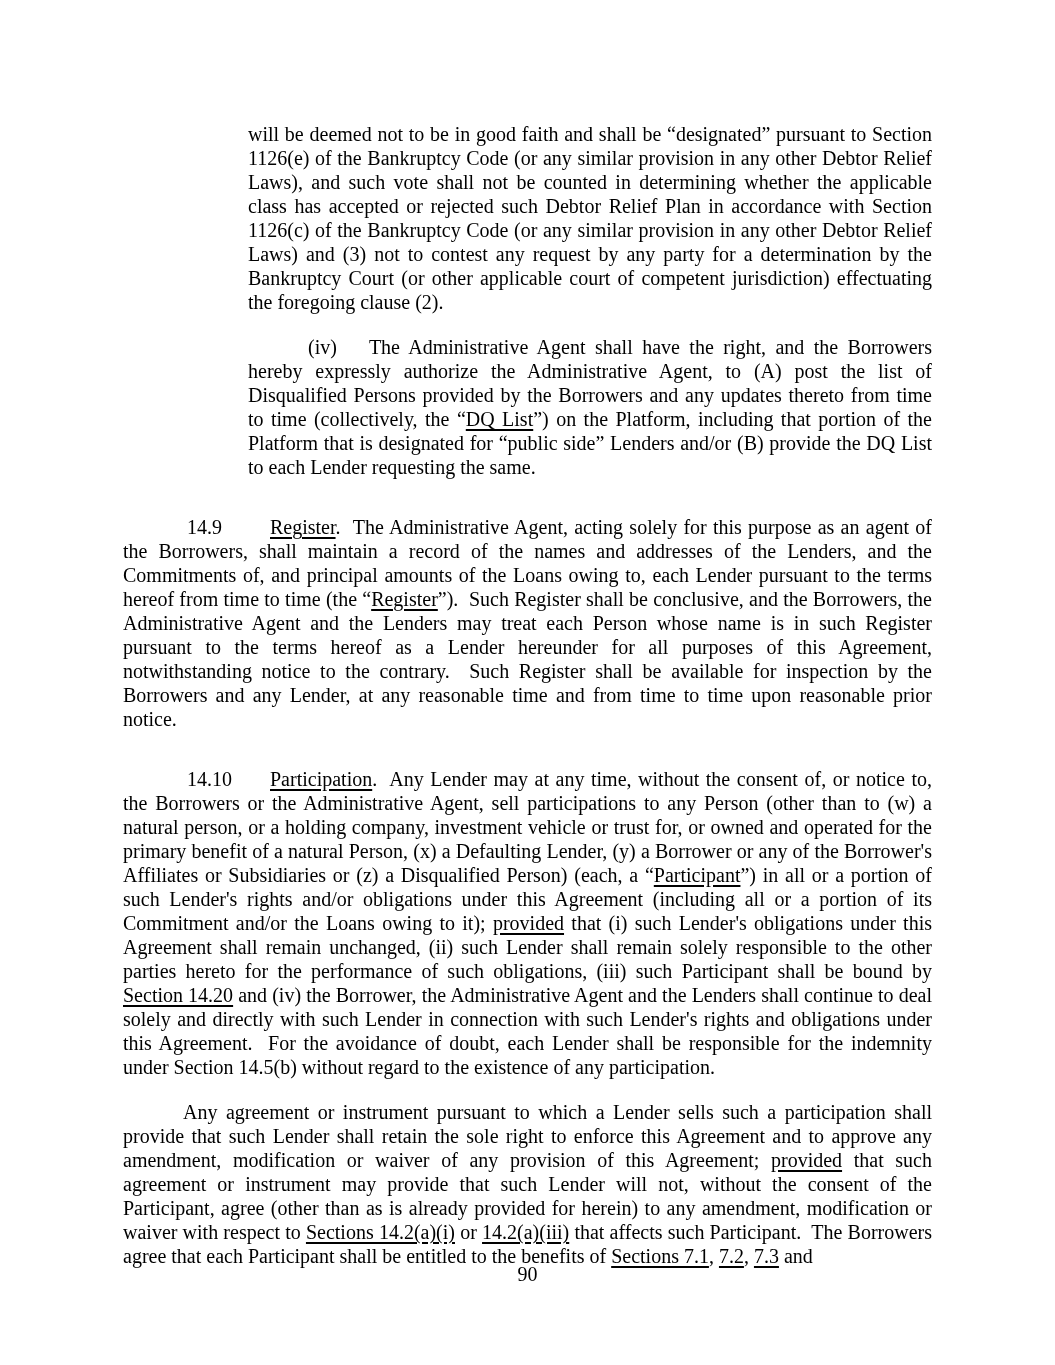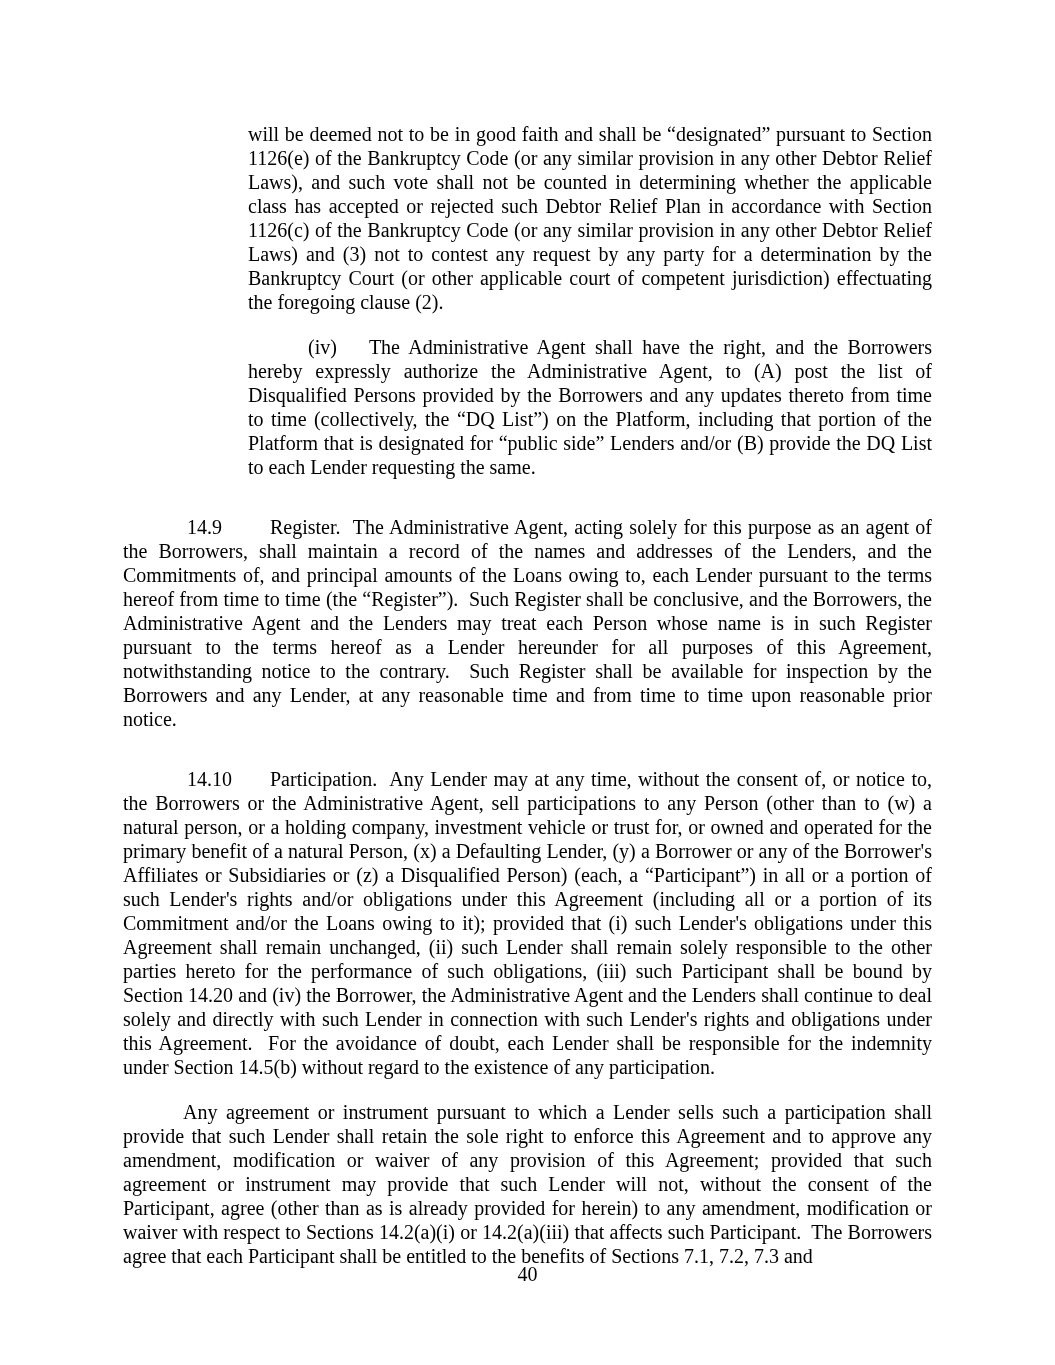--- a/index.html
+++ b/index.html
@@ -23,21 +23,21 @@
     width: 809px;
     font-size: 20px;
     line-height: 24px;
     text-align: justify;
   }
   .para { margin: 0 0 21px 0; }
   .para:last-child { margin-bottom: 6px; }
   .block { margin-left: 125px; }
   .indent-60 { text-indent: 60px; }
   .indent-64 { text-indent: 64px; margin-top: 36px; }
-  .u { text-underline-offset: 3px; }
+  .u { text-decoration: underline; text-underline-offset: 3px; }
   .tab { display: inline-block; }
   .page-number {
     position: absolute;
     left: 123px;
     top: 1262px;
     width: 809px;
     text-align: center;
     font-size: 20px;
     line-height: 24px;
   }
@@ -46,14 +46,14 @@
 <body>
 
 <div class="page">
   <div class="content">
       <p class="para block"><span>will be deemed not to be in good faith and shall be “designated” pursuant to Section 1126(e) of the Bankruptcy Code (or any similar provision in any other Debtor Relief Laws), and such vote shall not be counted in determining whether the applicable class has accepted or rejected such Debtor Relief Plan in accordance with Section 1126(c) of the Bankruptcy Code (or any similar provision in any other Debtor Relief Laws) and (3)&nbsp;not to contest any request by any party for a determination by the Bankruptcy Court (or other applicable court of competent jurisdiction) effectuating the foregoing clause (2).</span></p>
       <p class="para block indent-60"><span>(iv)</span><span class="tab" style="width: 32px;"></span><span>The Administrative Agent shall have the right, and the Borrowers hereby expressly authorize the Administrative Agent, to (A)&nbsp;post the list of Disqualified Persons provided by the Borrowers and any updates thereto from time to time (collectively, the “</span><span class="u">DQ List</span><span>”) on the Platform, including that portion of the Platform that is designated for “public side” Lenders and/or (B)&nbsp;provide the DQ List to each Lender requesting the same.</span></p>
       <p class="para indent-64"><span>14.9</span><span class="tab" style="width: 48px;"></span><span class="u">Register</span><span>.&nbsp; The Administrative Agent, acting solely for this purpose as an agent of the Borrowers, shall maintain a record of the names and addresses of the Lenders, and the Commitments of, and principal amounts of the Loans owing to, each Lender pursuant to the terms hereof from time to time (the “</span><span class="u">Register</span><span>”).&nbsp; Such Register shall be conclusive, and the Borrowers, the Administrative Agent and the Lenders may treat each Person whose name is in such Register pursuant to the terms hereof as a Lender hereunder for all purposes of this Agreement, notwithstanding notice to the contrary.&nbsp; Such Register shall be available for inspection by the Borrowers and any Lender, at any reasonable time and from time to time upon reasonable prior notice.</span></p>
       <p class="para indent-64"><span>14.10</span><span class="tab" style="width: 38px;"></span><span class="u">Participation</span><span>.&nbsp; Any Lender may at any time, without the consent of, or notice to, the Borrowers or the Administrative Agent, sell participations to any Person (other than to (w) a natural person, or a holding company, investment vehicle or trust for, or owned and operated for the primary benefit of a natural Person, (x) a Defaulting Lender, (y) a Borrower or any of the Borrower's Affiliates or Subsidiaries or (z) a Disqualified Person) (each, a “</span><span class="u">Participant</span><span>”) in all or a portion of such Lender's rights and/or obligations under this Agreement (including all or a portion of its Commitment and/or the Loans owing to it); </span><span class="u">provided</span><span> that (i) such Lender's obligations under this Agreement shall remain unchanged, (ii) such Lender shall remain solely responsible to the other parties hereto for the performance of such obligations, (iii) such Participant shall be bound by </span><span class="u">Section 14.20</span><span> and (iv) the Borrower, the Administrative Agent and the Lenders shall continue to deal solely and directly with such Lender in connection with such Lender's rights and obligations under this Agreement.&nbsp; For the avoidance of doubt, each Lender shall be responsible for the indemnity under Section 14.5(b) without regard to the existence of any participation.</span></p>
       <p class="para indent-60"><span>Any agreement or instrument pursuant to which a Lender sells such a participation shall provide that such Lender shall retain the sole right to enforce this Agreement and to approve any amendment, modification or waiver of any provision of this Agreement; </span><span class="u">provided</span><span> that such agreement or instrument may provide that such Lender will not, without the consent of the Participant, agree (other than as is already provided for herein) to any amendment, modification or waiver with respect to </span><span class="u">Sections 14.2(a)(i)</span><span> or </span><span class="u">14.2(a)(iii)</span><span> that affects such Participant.&nbsp; The Borrowers agree that each Participant shall be entitled to the benefits of </span><span class="u">Sections 7.1</span><span>, </span><span class="u">7.2</span><span>, </span><span class="u">7.3</span><span> and</span></p>
     </div>
-  <div class="page-number">40</div>
+  <div class="page-number">90</div>
 </div>
 
 </body></html>

